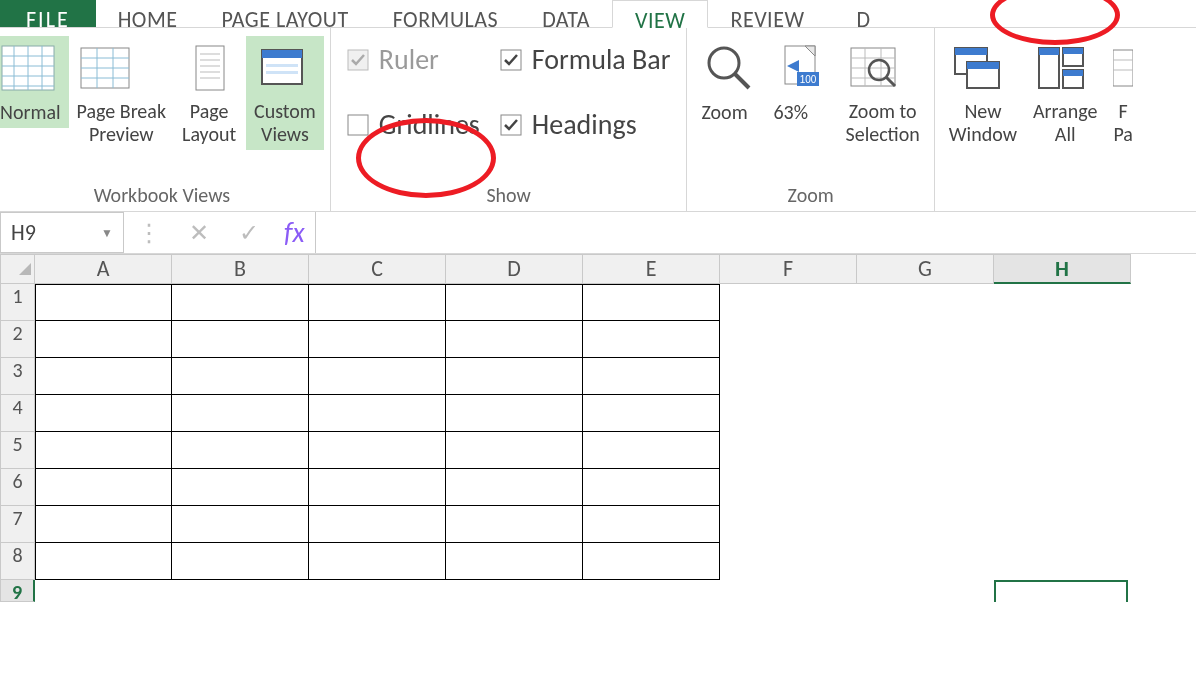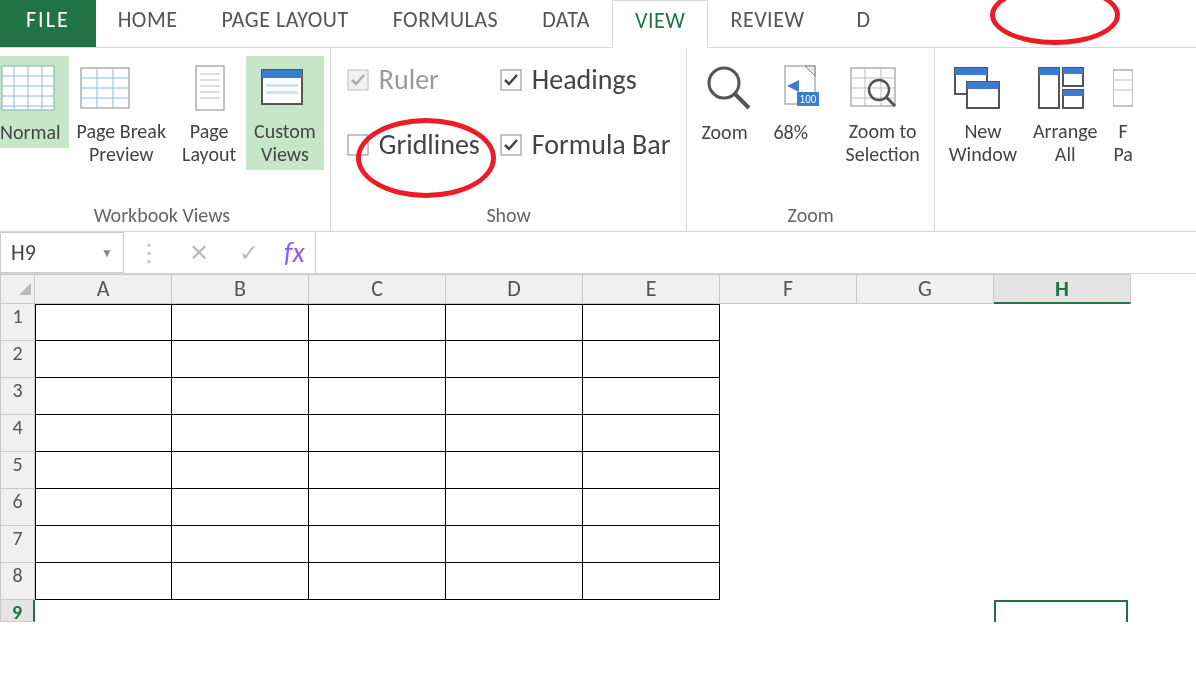--- a/index.html
+++ b/index.html
@@ -9,21 +9,21 @@
       color: #444;
       background: #fff;
       width: 1196px;
       overflow: hidden;
     }
 
     
     .tabs {
       display: flex;
       align-items: stretch;
-      height: 48px;
+      height: 28px;
       border-bottom: 1px solid #d7d7d7;
     }
     .tab {
       padding: 6px 22px;
       font-size: 22px;
       color: #555;
       cursor: pointer;
       letter-spacing: 0.5px;
       position: relative;
     }
@@ -303,28 +303,28 @@
             </svg>
           <span>Gridlines</span>
         </div>
       </div>
       <div class="show-col">
         <div class="chk">
           <svg width="22" height="22">
               <rect x="1" y="1" width="20" height="20" fill="#fff" stroke="#888"></rect>
               <path d="M5 11 L9 15 L17 6" stroke="#444" stroke-width="2.5" fill="none"></path>
             </svg>
-          <span>Headings</span>
+          <span>Formula Bar</span>
         </div>
         <div class="chk">
           <svg width="22" height="22">
               <rect x="1" y="1" width="20" height="20" fill="#fff" stroke="#888"></rect>
               <path d="M5 11 L9 15 L17 6" stroke="#444" stroke-width="2.5" fill="none"></path>
             </svg>
-          <span>Formula Bar</span>
+          <span>Headings</span>
         </div>
       </div>
     </div>
     <div class="group-label">Show</div>
   </div>
 
   <div class="group">
     <div class="group-body">
       <div class="btn">
         <span class="icon">
@@ -338,21 +338,21 @@
       <div class="btn">
         <span class="icon">
           <svg viewBox="0 0 56 56">
               <rect x="12" y="6" width="30" height="38" fill="#fff" stroke="#888"></rect>
               <polygon points="42,6 42,16 32,6" fill="#e8e8e8" stroke="#888"></polygon>
               <polygon points="14,26 26,20 26,32" fill="#3d7bcf"></polygon>
               <rect x="24" y="32" width="22" height="14" fill="#3d7bcf"></rect>
               <text x="35" y="43" font-size="10" fill="#fff" text-anchor="middle" font-family="sans-serif">100</text>
             </svg>
         </span>
-        <span>68%</span>
+        <span>63%</span>
       </div>
       <div class="btn">
         <span class="icon">
           <svg viewBox="0 0 56 56">
               <rect x="6" y="8" width="44" height="38" fill="#fff" stroke="#888"></rect>
               <g stroke="#bbb">
                 <line x1="6" y1="18" x2="50" y2="18"></line>
                 <line x1="6" y1="28" x2="50" y2="28"></line>
                 <line x1="6" y1="38" x2="50" y2="38"></line>
                 <line x1="20" y1="8" x2="20" y2="46"></line>

